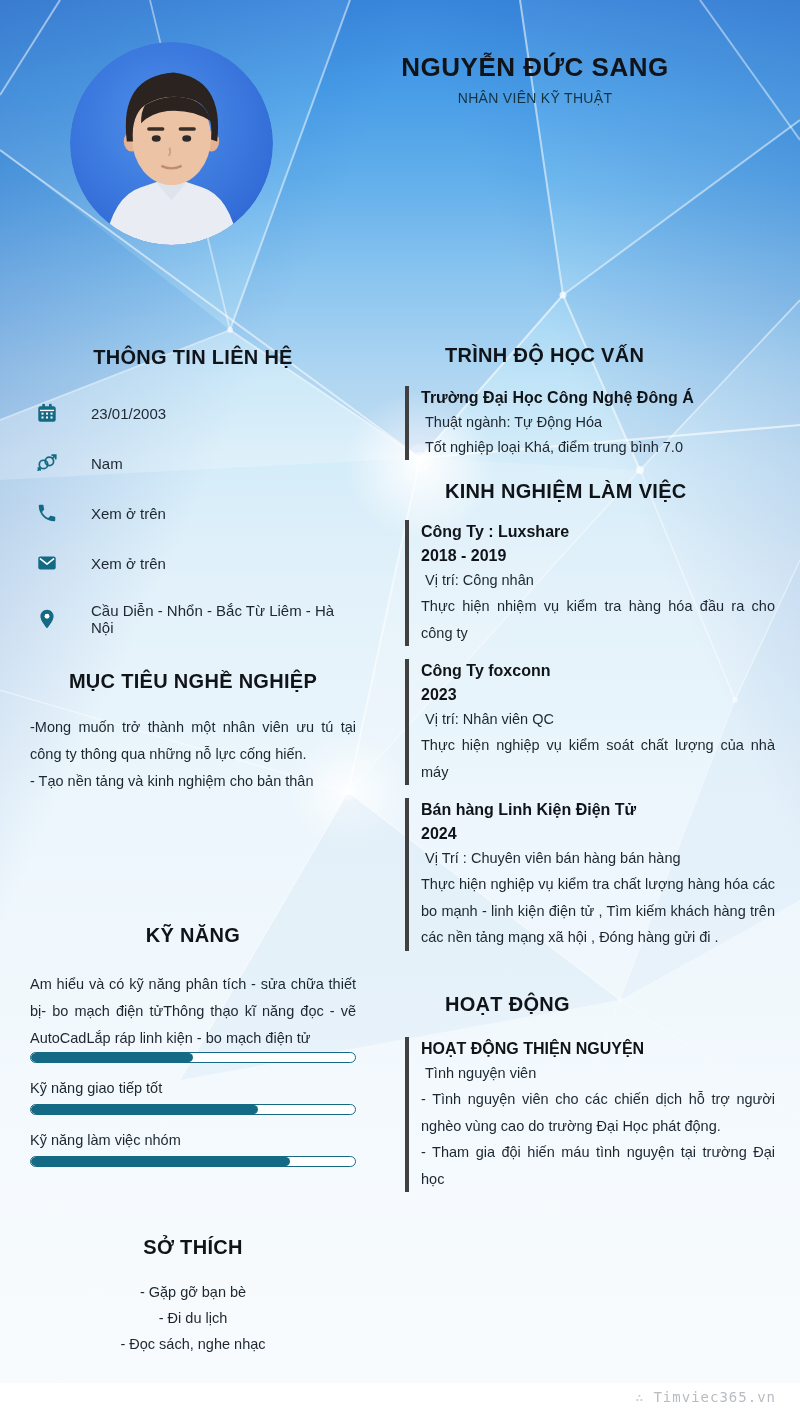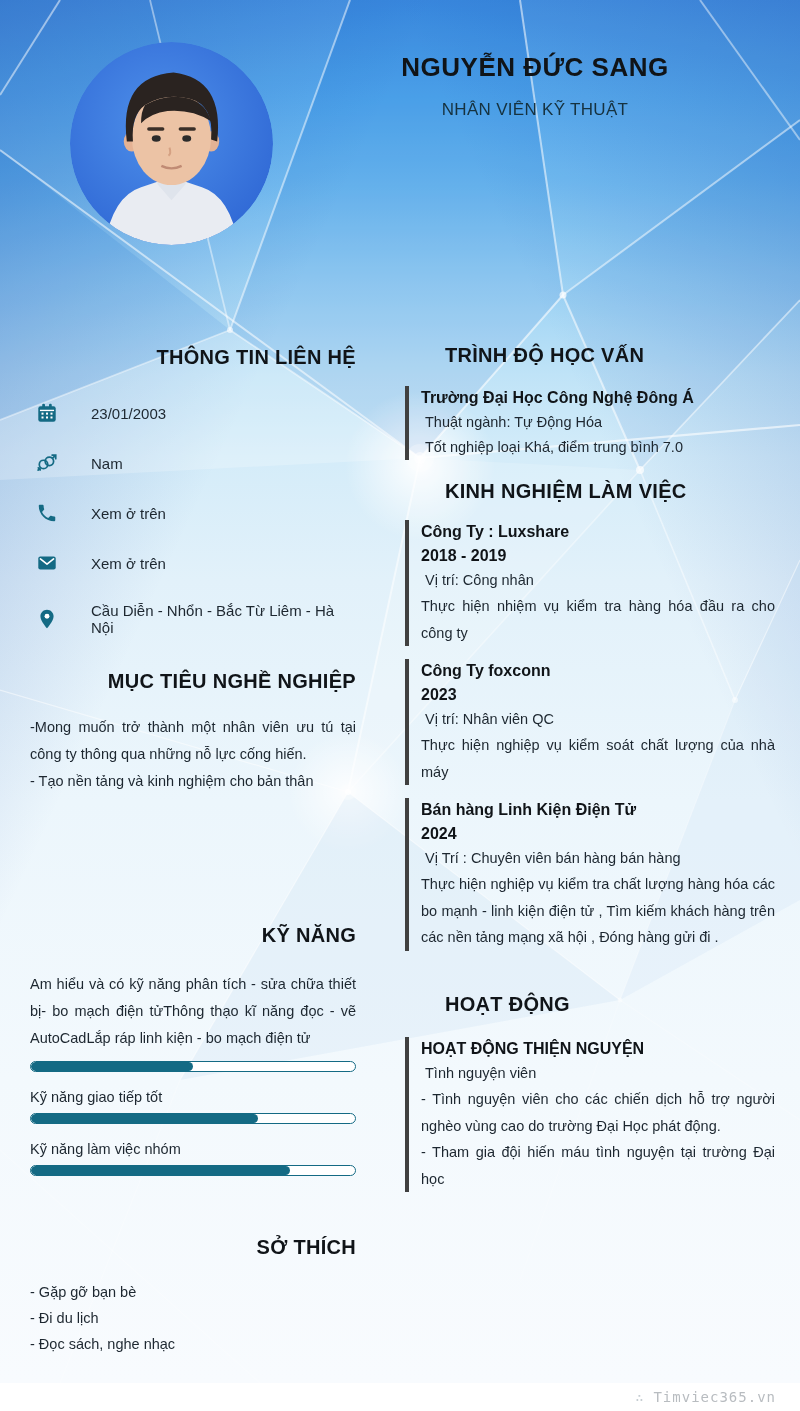--- a/index.html
+++ b/index.html
@@ -20,55 +20,55 @@
       linear-gradient(180deg,#3c8ce0 0%,#4fa6ec 7%,#6ab8f0 13%,#97d0f4 20%,#bfe3f7 27%,#d4ecf9 33%,#e2f1fa 42%,#ecf6fc 58%,#f3f9fd 78%,#f8fbfe 100%);
   }
   .mesh { position: absolute; left: 0; top: 0; }
   
   .photo {
     position: absolute; left: 70px; top: 42px; width: 203px; height: 203px;
     border-radius: 50%; overflow: hidden;
   }
   .idblock { position: absolute; left: 370px; top: 52px; width: 330px; text-align: center; }
   .name { font-size: 26px; font-weight: bold; letter-spacing: .5px; color: #101418; }
-  .role-title { margin-top: 17px; font-size: 17px; font-weight: 500; color: #16323f; letter-spacing: .3px; }
+  .role-title { margin-top: 7px; font-size: 14px; font-weight: 500; color: #16323f; letter-spacing: .3px; }
   
   h2.sec {
     margin: 0; font-size: 20px; font-weight: bold; color: #101418; letter-spacing: .3px;
   }
-  .left-col h2.sec { text-align: right; }
+  .left-col h2.sec { text-align: center; }
   .right-col h2.sec { padding-left: 40px; text-align: left; }
   section { position: absolute; }
   .left-col section { left: 30px; width: 326px; }
   .right-col section { left: 405px; width: 370px; }
   
   #contact { top: 346px; }
   #contact h2.sec { margin-bottom: 33px; }
   .c-item { display: flex; align-items: center; margin-bottom: 28px; min-height: 22px; gap: 18px; }
   .c-item .icn { width: 22px; height: 22px; flex: 0 0 22px; margin-right: 15px; margin-left: 6px; }
   .c-item .icn svg { display: block; width: 22px; height: 22px; }
   .c-text { font-size: 15px; color: #1d2730; }
   
   #objective { top: 670px; }
   #objective h2.sec { margin-bottom: 21px; }
   .para { font-size: 14.5px; line-height: 27px; text-align: justify; color: #1d2730; }
   
   #skills { top: 924px; }
   #skills h2.sec { margin-bottom: 24px; }
-  .skill-label-long { font-size: 14.5px; line-height: 27px; text-align: justify; color: #1d2730; margin-bottom: 9px; }
+  .skill-label-long { font-size: 14.5px; line-height: 27px; text-align: justify; color: #1d2730; margin-bottom: 0; }
   .skill-label { font-size: 14.5px; color: #1d2730; margin-bottom: 8px; }
   .bar {
     width: 100%; height: 11px; border: 1.5px solid #146A84; border-radius: 7px;
     background: #ffffff; margin-bottom: 17px; overflow: hidden;
   }
   .fill { height: 100%; background: #146A84; border-radius: 7px; }
   
   #hobbies { top: 1236px; }
   #hobbies h2.sec { margin-bottom: 20px; }
-  .hob { font-size: 14.5px; line-height: 26px; color: #1d2730; }
+  .hob { font-size: 14.5px; line-height: 26px; color: #1d2730; text-align: center; }
   
   #education { top: 344px; }
   #education h2.sec { margin-bottom: 19px; }
   #experience { top: 480px; }
   #experience h2.sec { margin-bottom: 17px; }
   #activities { top: 993px; }
   #activities h2.sec { margin-bottom: 21px; }
   .entry { border-left: 4px solid #404040; padding-left: 12px; margin-bottom: 13px; }
   .entry .bold { font-size: 16px; font-weight: bold; color: #101418; line-height: 24px; }
   .entry .line { font-size: 14.5px; line-height: 25px; color: #1d2730; padding-left: 4px; }

